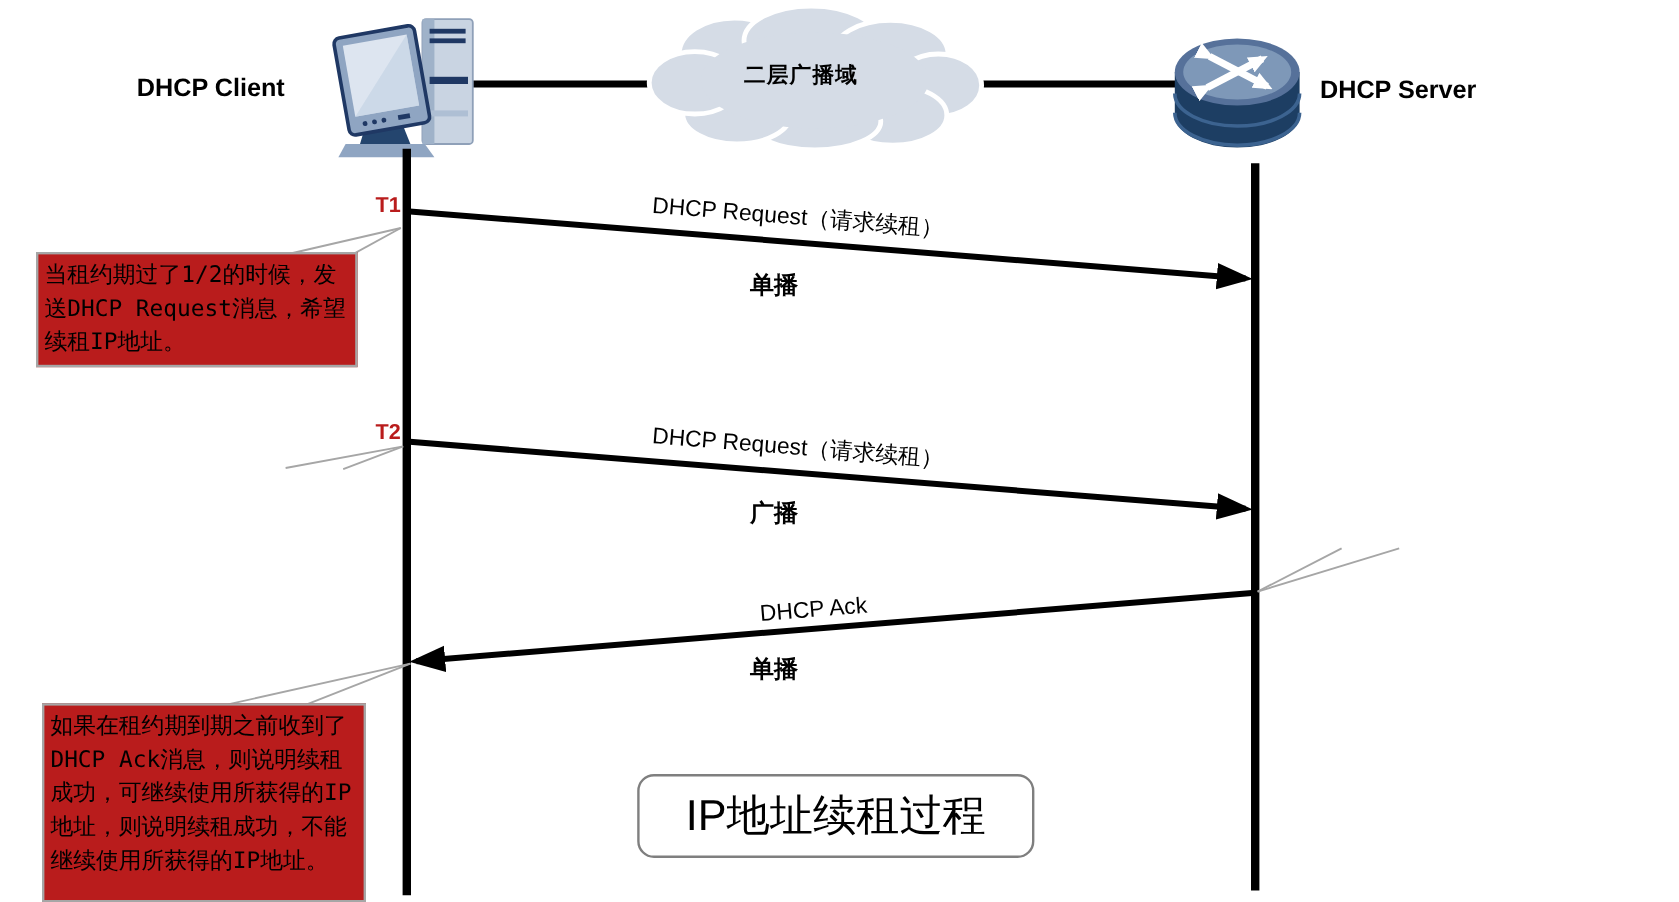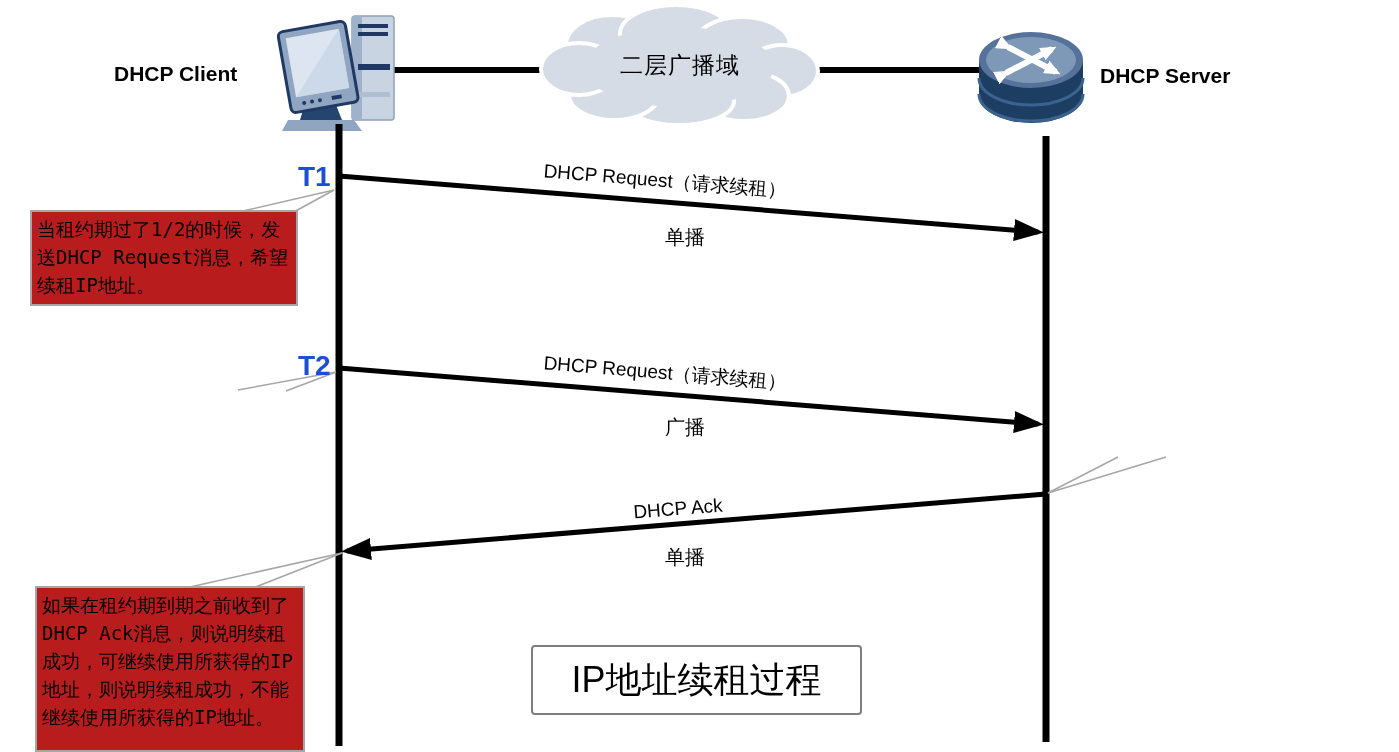--- a/index.html
+++ b/index.html
@@ -6,42 +6,42 @@
   #stage{
     position:relative;width:1399px;height:752px;background:#ffffff;
     font-family:"Liberation Sans","DejaVu Sans",sans-serif;overflow:hidden;padding-left:47px;
   }
   #diagram-lines{position:absolute;left:0;top:0;width:1399px;height:752px;}
   .abs{position:absolute;}
   .node-label{
     font-weight:bold;font-size:21px;color:#000;white-space:nowrap;
   }
   .cloud-label{
-    font-weight:normal;font-size:23px;color:#000;white-space:nowrap;
+    font-weight:bold;font-size:18px;color:#000;white-space:nowrap;
     letter-spacing:1px;
   }
   .t-marker{
-    font-weight:bold;font-size:28px;color:#1d4ed8;white-space:nowrap;
-    width:36px;
+    font-weight:bold;font-size:18px;color:#b91c1c;white-space:nowrap;
+    text-align:right;width:36px;
   }
   .msg-name{
     font-size:19px;color:#000;white-space:nowrap;text-align:center;
     width:340px;transform-origin:center center;
   }
   .msg-mode{
-    font-size:20px;color:#000;white-space:nowrap;text-align:right;width:80px;
+    font-size:20px;color:#000;white-space:nowrap;text-align:left;width:80px;font-weight:bold;
   }
   .callout{
     box-sizing:border-box;border:2px solid #a6a6a6;background:#b91c1c;
     font-family:"DejaVu Sans Mono","DejaVu Sans",sans-serif;
     font-size:19px;line-height:28px;color:#000;
     padding:3px 5px;word-break:break-all;
   }
   .title-box{
-    box-sizing:border-box;border:2px solid #7f7f7f;border-radius:4px;
+    box-sizing:border-box;border:2px solid #7f7f7f;border-radius:14px;
     background:#ffffff;text-align:center;
     font-size:36px;color:#000;white-space:nowrap;
   }
 </style>
 </head>
 <body>
 
 <div id="stage">
 
   <svg id="diagram-lines" viewBox="0 0 1399 752">

